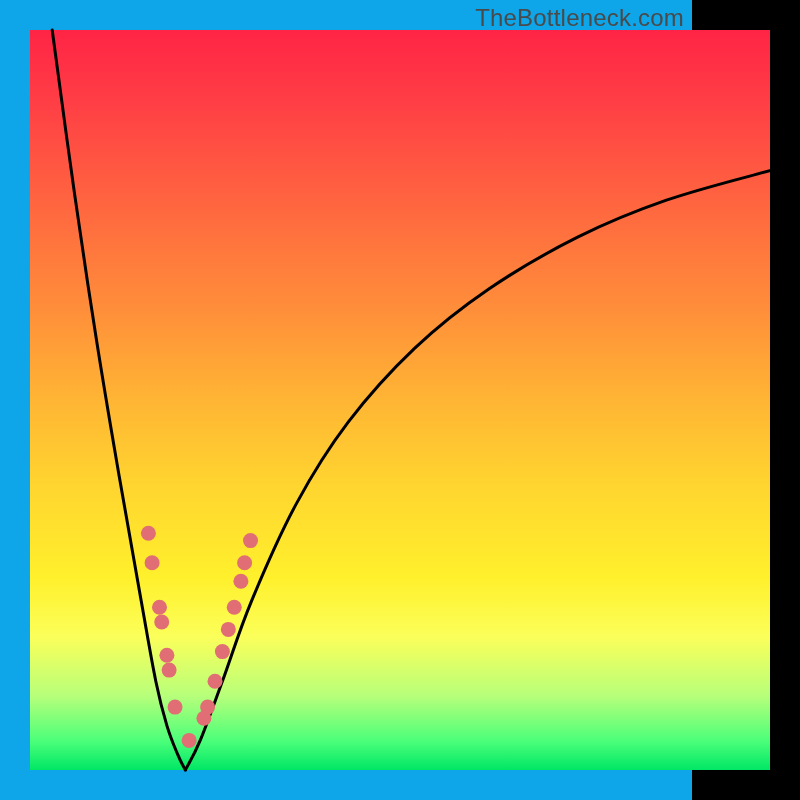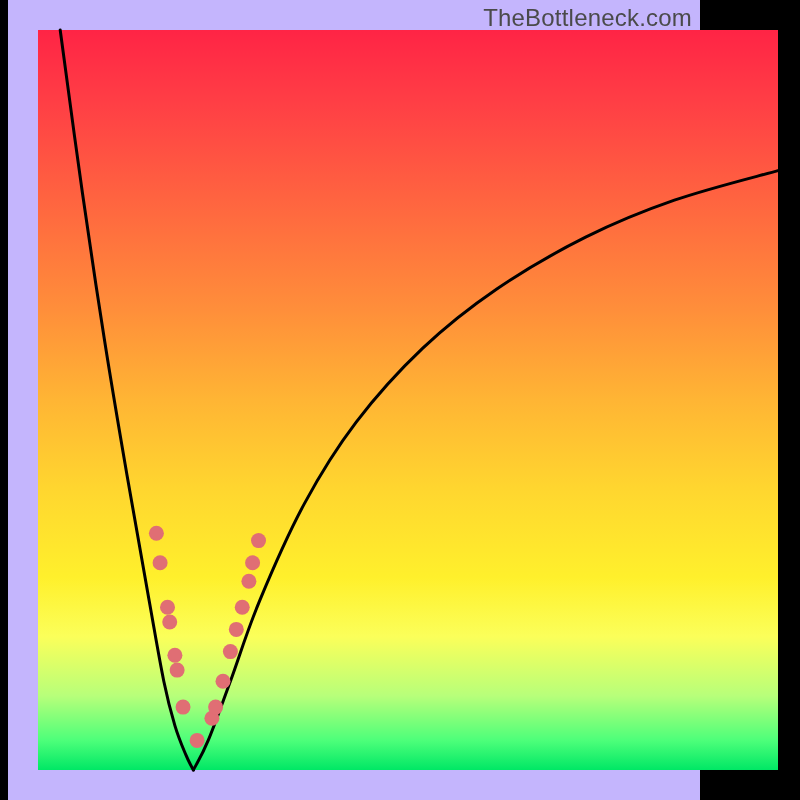--- a/index.html
+++ b/index.html
@@ -6,25 +6,25 @@
     margin: 0;
     padding: 0;
     width: 800px;
     height: 800px;
     overflow: hidden;
     background: #000;
     font-family: Arial, Helvetica, sans-serif;
   }
   .frame {
     position: absolute;
-    left: 8px;
+    left: 0;
     top: 0;
     width: 692px;
     height: 800px;
-    background: #c4b5fd;
+    background: #0ea5e9;
   }
   .plot-area {
     position: absolute;
     left: 30px;
     top: 30px;
     width: 740px;
     height: 740px;
     background: linear-gradient(to bottom,
       #ff2445 0%,
       #ff3f45 10%,

